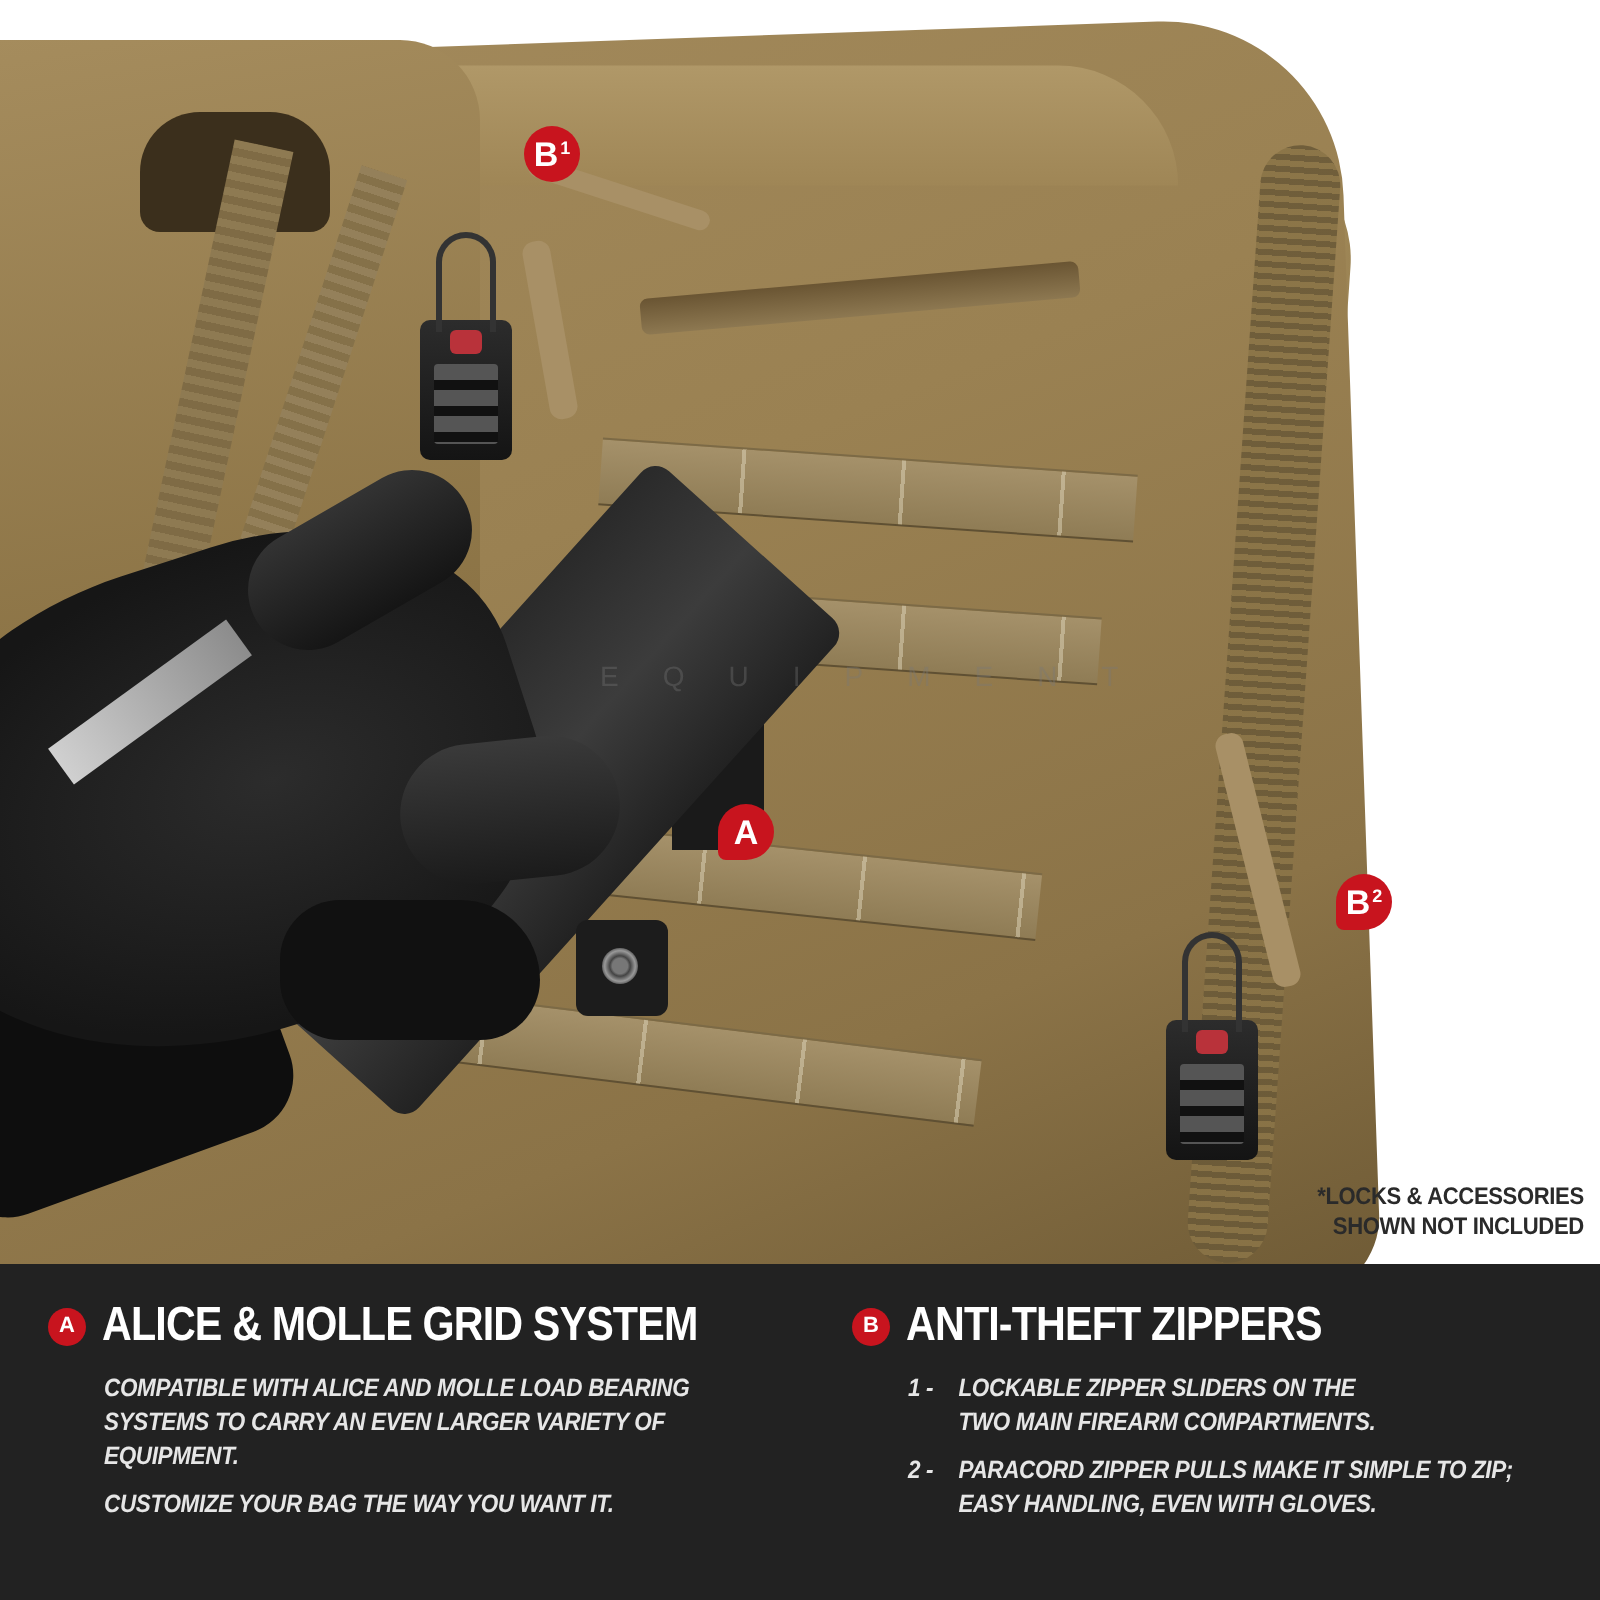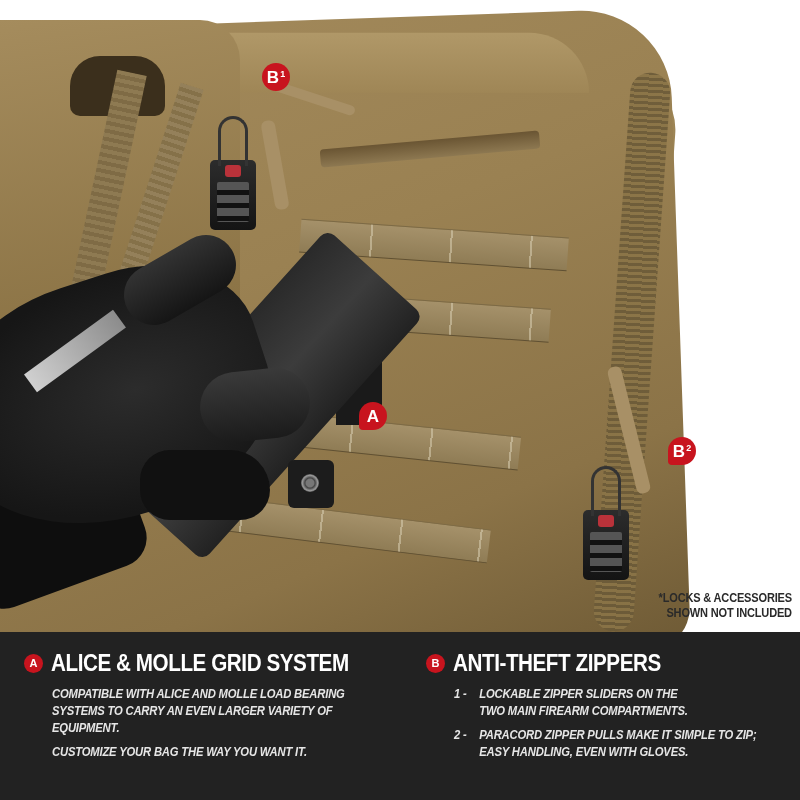--- a/index.html
+++ b/index.html
@@ -104,20 +104,21 @@
 
   <div class="molle" style="left:300px;top:228px;width:268px;transform:rotate(4deg);"></div>
   <div class="molle" style="left:300px;top:300px;width:250px;transform:rotate(4deg);"></div>
   <div class="molle" style="left:280px;top:424px;width:240px;transform:rotate(6deg);"></div>
   <div class="molle" style="left:170px;top:510px;width:320px;transform:rotate(7deg);"></div>
 
   <div class="velcro"></div>
   <div class="pouch"></div>
   <div class="tab-snap"></div>
 
+  <div class="watermark-sub">EQUIPMENT</div>
 
   <div class="glove-cuff"></div>
   <div class="glove"></div>
   <div class="glove-stripe"></div>
   <div class="glove-finger"></div>
   <div class="glove-thumb"></div>
   <div class="glove-fingers2"></div>
 
   <div class="cord" style="left:262px;top:92px;width:95px;height:10px;transform:rotate(18deg);"></div>
   <div class="cord" style="left:268px;top:120px;width:14px;height:90px;transform:rotate(-10deg);"></div>

